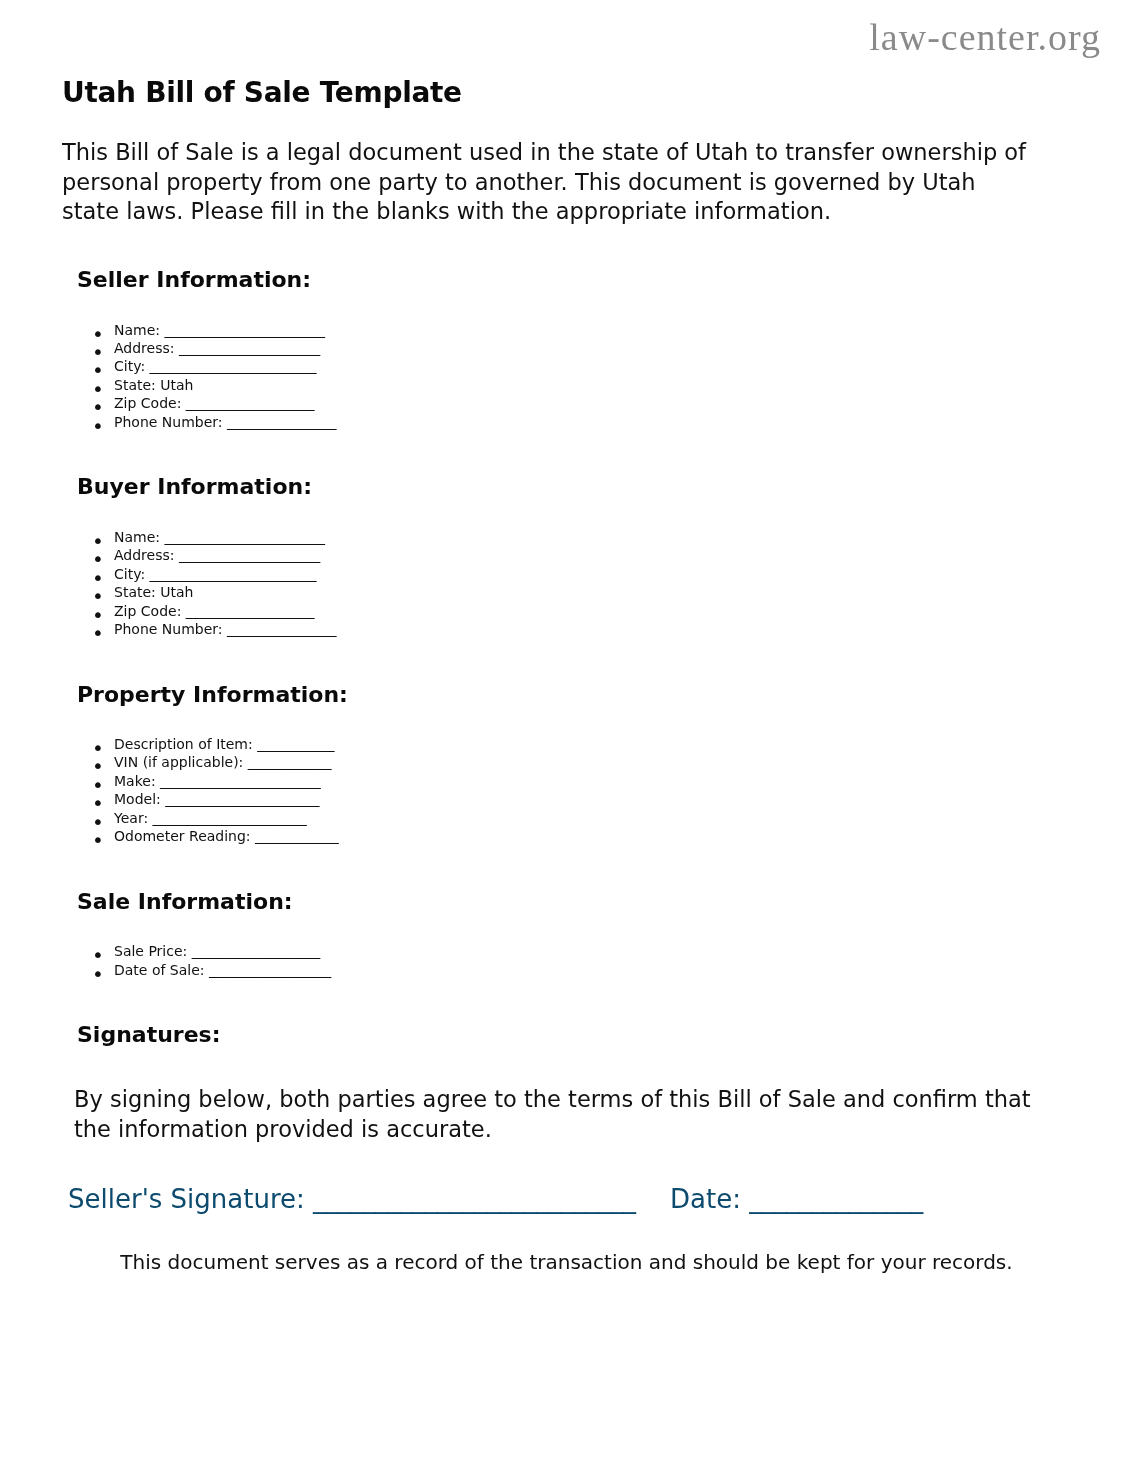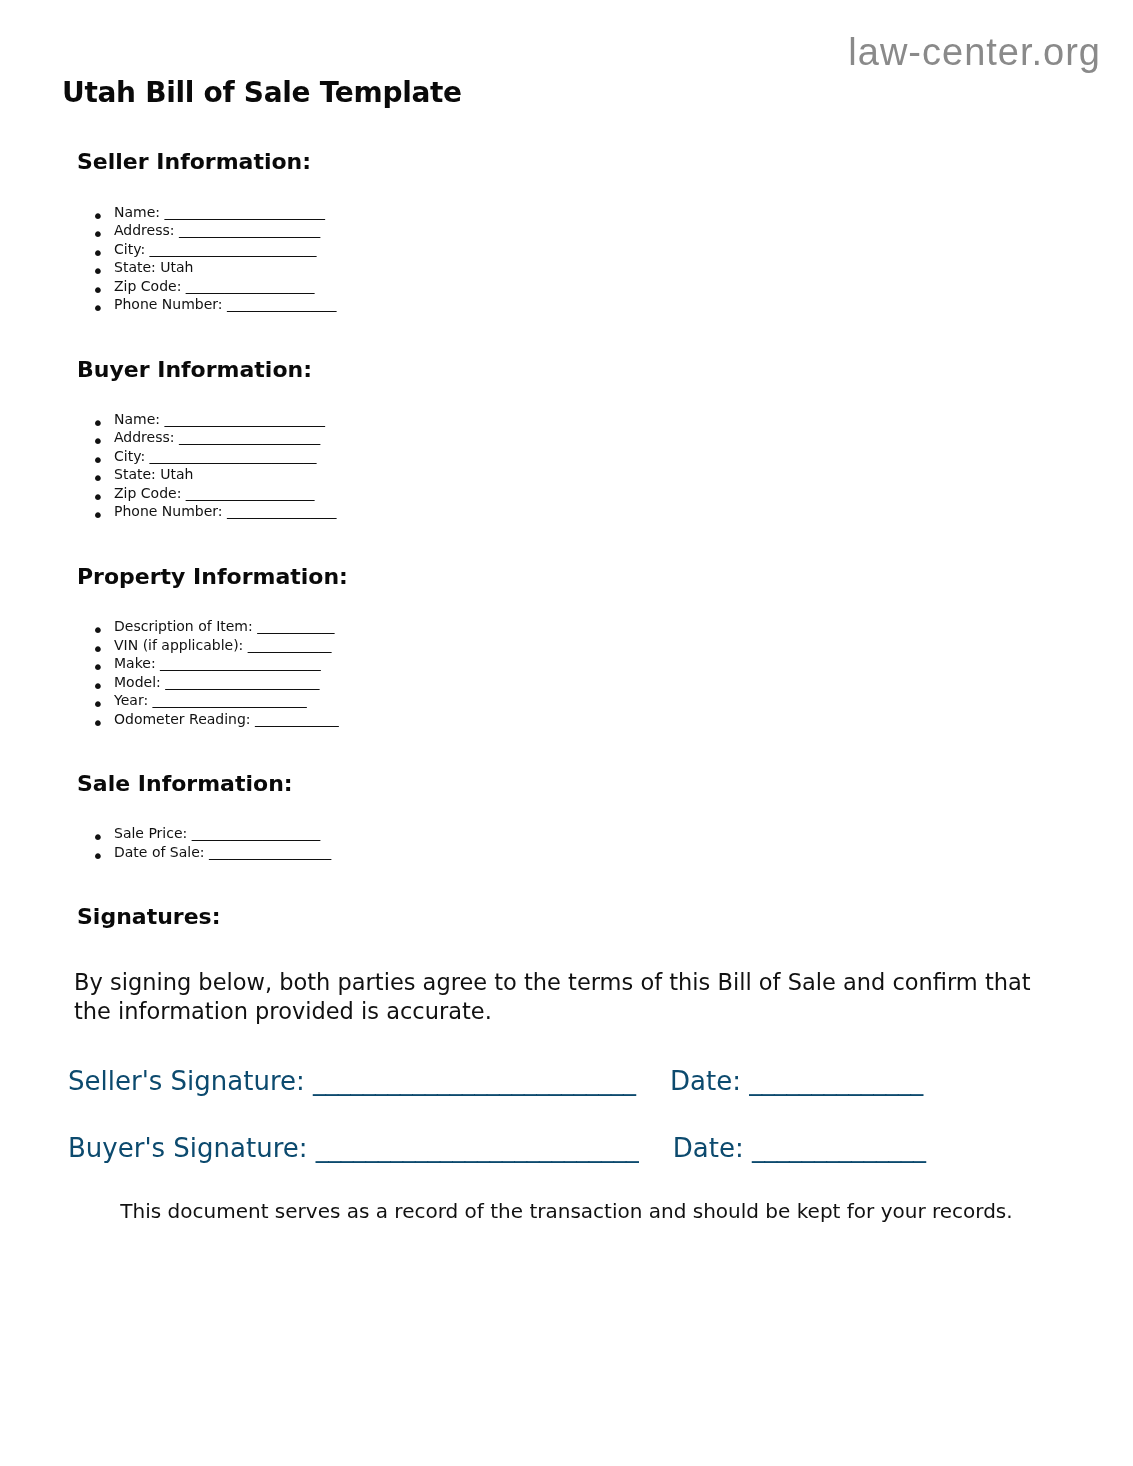--- a/index.html
+++ b/index.html
@@ -17,23 +17,23 @@
   }
   .page {
     position: relative;
     width: 1133px;
     height: 1466px;
     box-sizing: border-box;
     padding: 0 62px;
   }
   .watermark {
     position: absolute;
-    top: 33px;
+    top: 18px;
     right: 32px;
-    font-family: Liberation Sans, sans-serif;
+    font-family: Liberation Serif, serif;
     font-size: 38px;
     letter-spacing: 1px;
     color: #8a8a8a;
     white-space: nowrap;
     line-height: 1;
   }
   .doc-title {
     margin: 0;
     padding-top: 77px;
     font-family: "DejaVu Sans", sans-serif;
@@ -112,20 +112,21 @@
 </style>
 </head>
 <body>
 
 <div class="page">
 
   <div class="watermark">law-center.org</div>
 
   <h1 class="doc-title">Utah Bill of Sale Template</h1>
 
+  <p class="intro">This Bill of Sale is a legal document used in the state of Utah to transfer ownership of personal property from one party to another. This document is governed by Utah state laws. Please fill in the blanks with the appropriate information.</p>
 
   <h2 class="section-head pad-seller">Seller Information:</h2>
   <ul class="fields">
     <li>
       <span>Name:</span>
       <span class="blank">_________________________</span>
     </li>
     <li>
       <span>Address:</span>
       <span class="blank">______________________</span>
@@ -221,23 +222,16 @@
   <p class="para">By signing below, both parties agree to the terms of this Bill of Sale and confirm that the information provided is accurate.</p>
 
   <p class="sig-line">
     <span>Seller's Signature:</span>
     <span class="blank">__________________________</span>
     <span class="sig-gap"></span>
     <span>Date:</span>
     <span class="blank">______________</span>
   </p>
 
-  <p class="sig-line">
-    <span>Buyer's Signature:</span>
-    <span class="blank">__________________________</span>
-    <span class="sig-gap"></span>
-    <span>Date:</span>
-    <span class="blank">______________</span>
-  </p>
 
   <p class="closing">This document serves as a record of the transaction and should be kept for your records.</p>
 
 </div>
 
 </body></html>

